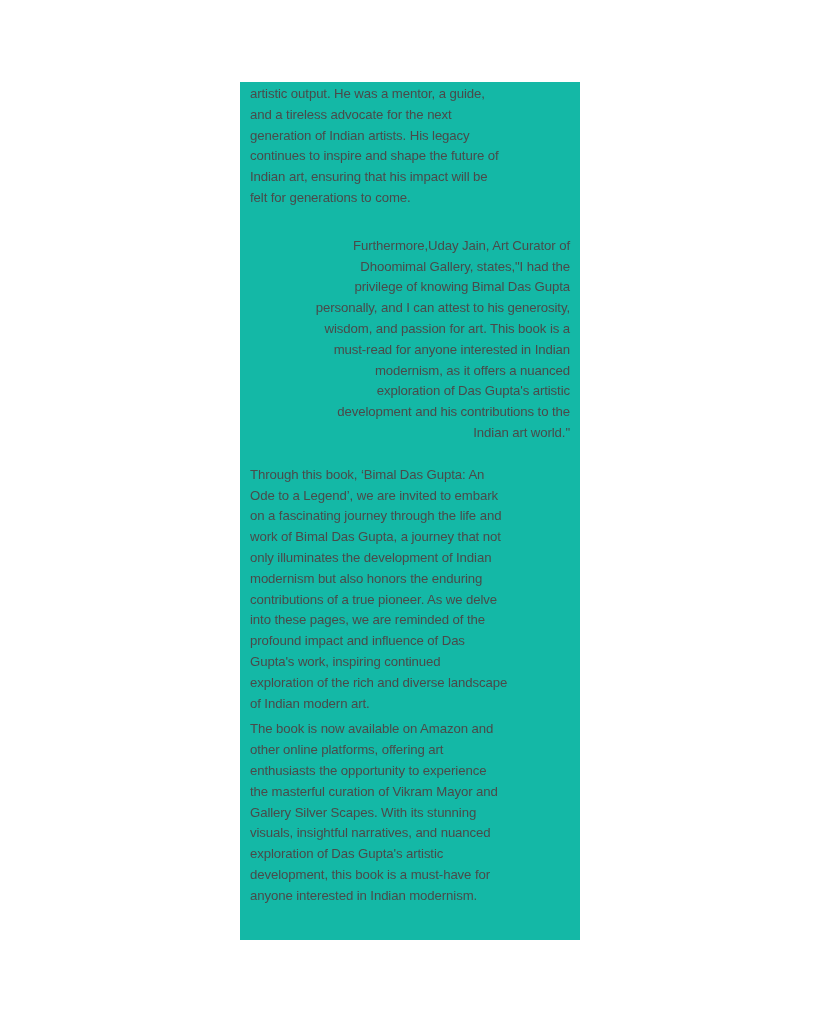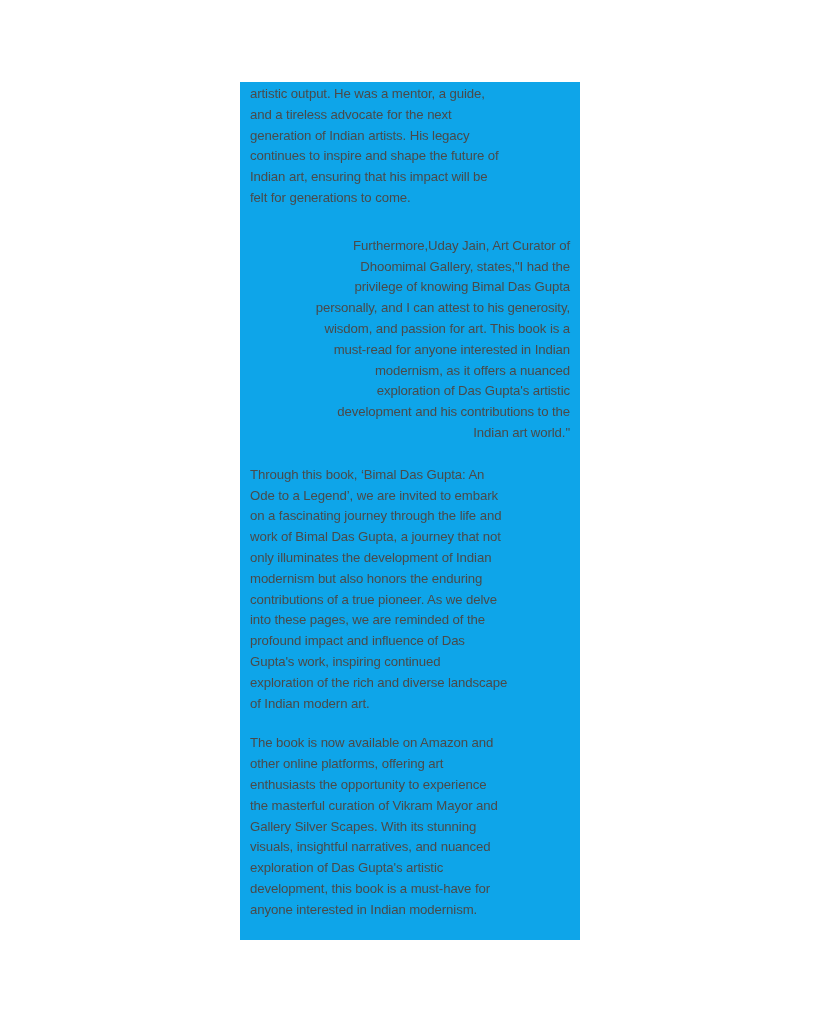--- a/index.html
+++ b/index.html
@@ -15,35 +15,35 @@
     background: #ffffff;
     overflow: hidden;
   }
   .article-column {
     position: absolute;
     left: 240px;
     top: 82px;
     width: 340px;
     height: 858px;
     box-sizing: border-box;
-    background: #0ea5e9;
+    background: #14b8a6;
     padding: 2px 10px 16px 10px;
   }
   .article-column p {
     margin: 0;
     font-size: 13.2px;
     line-height: 20.8px;
     letter-spacing: -0.1px;
     color: #4a4a4a;
     white-space: pre-line;
     font-weight: 400;
   }
   .article-column p.gap-a { margin-bottom: 27px; }
   .article-column p.gap-b { margin-bottom: 21px; text-align: right; }
-  .article-column p.gap-c { margin-bottom: 19px; }
+  .article-column p.gap-c { margin-bottom: 5px; }
 </style>
 </head>
 <body>
 
 <div class="page">
   <div class="article-column">
     <p class="gap-a">artistic output. He was a mentor, a guide,
 and a tireless advocate for the next
 generation of Indian artists. His legacy
 continues to inspire and shape the future of

